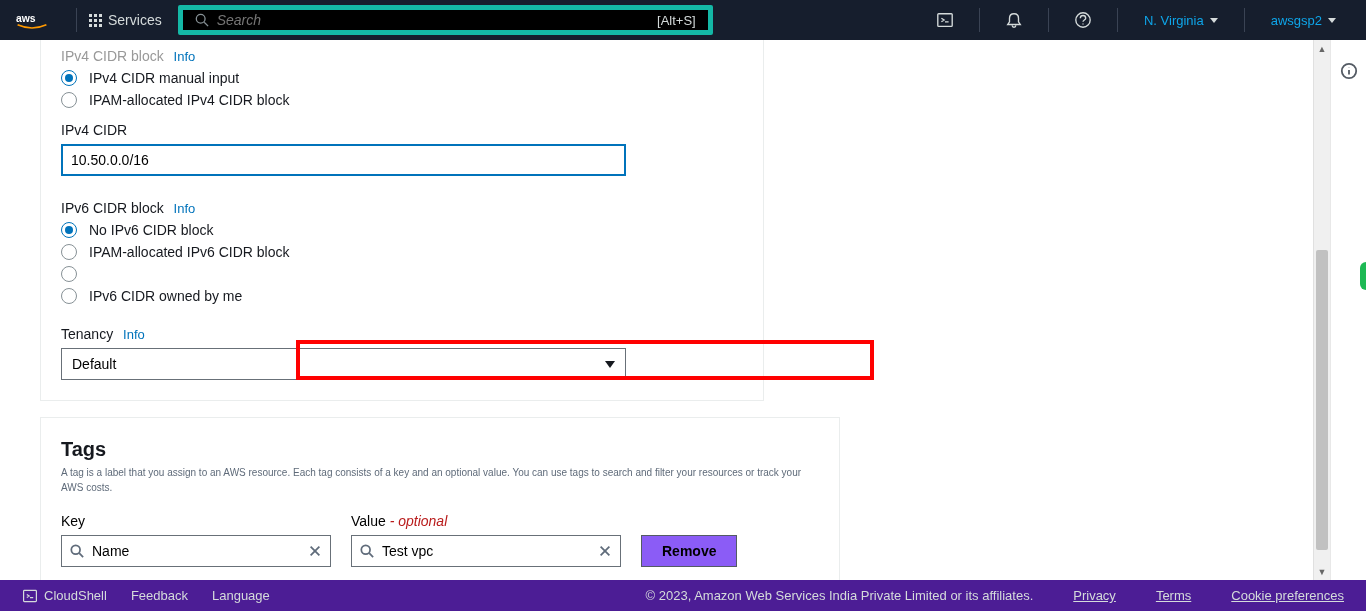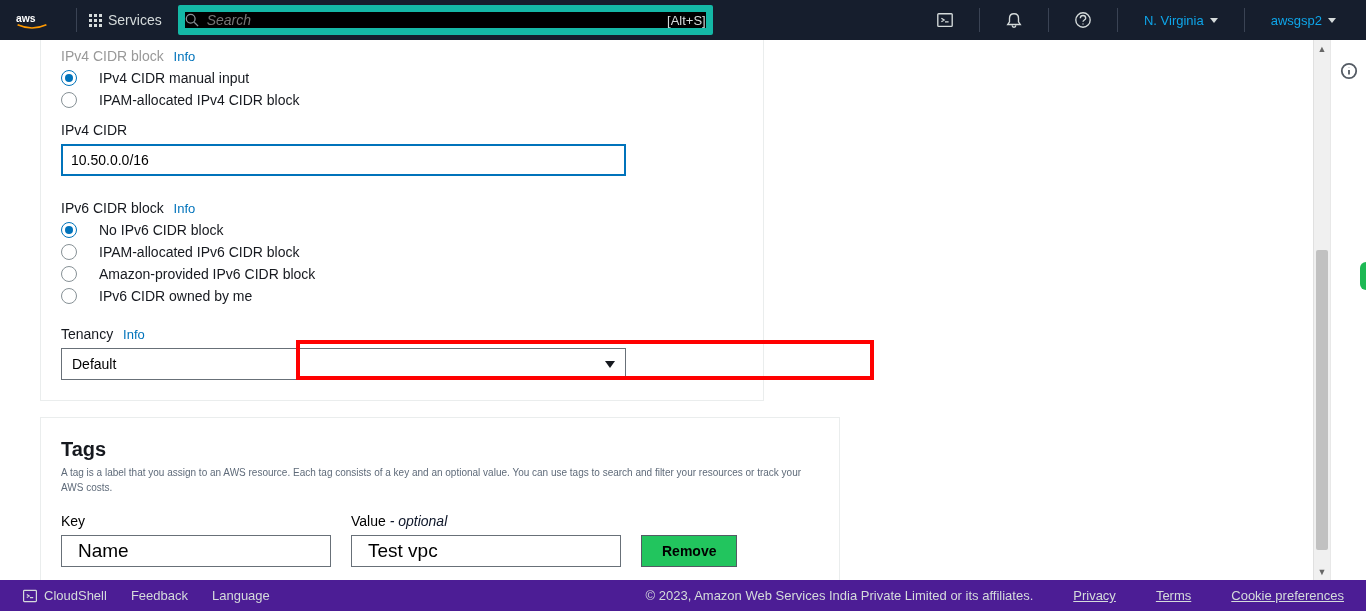--- a/index.html
+++ b/index.html
@@ -6,62 +6,62 @@
 body { background: #fff; width: 1366px; height: 611px; overflow: hidden; position: relative; }
 
 
 .top-nav { height: 40px; background: #161e2d; display: flex; align-items: center; padding: 0 16px; color: #d5dbdb; }
 .aws-logo { display: flex; align-items: center; margin-right: 16px; }
 .aws-logo svg { width: 32px; height: 20px; }
 .nav-divider { width: 1px; height: 24px; background: #3a4354; margin: 0 12px; }
 .services-btn { display: flex; align-items: center; gap: 6px; cursor: pointer; font-size: 14px; }
 .grid-icon { display: grid; grid-template-columns: repeat(3,3px); grid-template-rows: repeat(3,3px); gap: 2px; }
 .grid-icon span { background: #d5dbdb; width: 3px; height: 3px; }
-.search-box { flex: 0 0 535px; margin-left: 16px; background: #000; border: 7px solid #14b8a6; border-radius: 2px; height: 30px; display: flex; align-items: center; padding: 0 0; }
+.search-box { flex: 0 0 535px; margin-left: 16px; background: #000; border: 5px solid #14b8a6; border-radius: 2px; height: 30px; display: flex; align-items: center; padding: 0 12px; }
 .search-box svg { width: 14px; height: 14px; fill: #879196; }
 .search-box input { background: transparent; border: none; outline: none; color: #d5dbdb; font-style: italic; font-size: 14px; margin-left: 8px; flex: 1; }
 .search-shortcut { color: #d5dbdb; font-size: 13px; }
 .nav-right { margin-left: auto; display: flex; align-items: center; gap: 0; }
 .nav-icon-btn { width: 44px; height: 40px; display: flex; align-items: center; justify-content: center; cursor: pointer; }
 .nav-icon-btn svg { width: 18px; height: 18px; fill: none; stroke: #d5dbdb; stroke-width: 1.5; }
 .region-btn, .user-btn { padding: 0 14px; cursor: pointer; font-size: 13px; display: flex; align-items: center; gap: 6px; color: #0ea5e9; }
 .caret-down { width: 0; height: 0; border-left: 4px solid transparent; border-right: 4px solid transparent; border-top: 5px solid #d5dbdb; }
 
 
 .main-wrap { position: absolute; top: 40px; left: 0; right: 0; bottom: 31px; display: flex; }
 .content-scroll { width: 1313px; overflow: hidden; position: relative; }
 .content-inner { padding: 0 0 0 40px; }
 .panel { border: 1px solid #eaeded; background: #fff; width: 724px; padding: 14px 20px 20px 20px; border-top: none; }
 .panel-tags { border: 1px solid #eaeded; background: #fff; width: 800px; padding: 20px; margin-top: 16px; }
 
 
 .field-label { font-size: 14px; color: #16191f; margin-top: 14px; margin-bottom: 6px; }
 .info-link { color: #0073bb; font-size: 13px; margin-left: 6px; cursor: pointer; }
-.radio-row { display: flex; align-items: center; gap: 22px; margin: 6px 0; }
+.radio-row { display: flex; align-items: center; gap: 12px; margin: 6px 0; }
 .radio { width: 16px; height: 16px; border: 1.5px solid #879196; border-radius: 50%; display: flex; align-items: center; justify-content: center; cursor: pointer; }
 .radio.selected { border-color: #0073bb; }
 .radio.selected::after { content: ""; width: 8px; height: 8px; background: #0073bb; border-radius: 50%; }
 .radio-label { font-size: 14px; color: #16191f; }
 .text-input { width: 565px; height: 32px; border: 2px solid #0073bb; padding: 0 8px; font-size: 14px; outline: none; }
 .select-box { width: 565px; height: 32px; border: 1px solid #687078; display: flex; align-items: center; justify-content: space-between; padding: 0 10px; cursor: pointer; font-size: 14px; position: relative; }
 .select-caret { width: 0; height: 0; border-left: 5px solid transparent; border-right: 5px solid transparent; border-top: 7px solid #16191f; }
 .highlight-box { position: absolute; border: 4px solid #ff0000; pointer-events: none; }
 
 
 .section-title { font-size: 20px; font-weight: 700; color: #16191f; }
 .section-desc { font-size: 10px; color: #5f6b7a; line-height: 1.5; margin-top: 4px; }
 .tags-row { display: flex; gap: 20px; margin-top: 18px; align-items: flex-end; }
 .tag-col { display: flex; flex-direction: column; }
 .tag-label { font-size: 14px; margin-bottom: 6px; }
-.tag-optional { font-style: italic; color: #0f172a; }
+.tag-optional { font-style: italic; color: #b91c1c; }
 .tag-input-wrap { width: 270px; height: 32px; border: 1px solid #687078; display: flex; align-items: center; padding: 0 8px; }
 .tag-input-wrap svg { width: 14px; height: 14px; fill: none; stroke: #5f6b7a; stroke-width: 2; }
-.tag-input-wrap input { border: none; outline: none; flex: 1; margin-left: 8px; font-size: 19px; }
+.tag-input-wrap input { border: none; outline: none; flex: 1; margin-left: 8px; font-size: 14px; }
 .clear-x { cursor: pointer; }
-.remove-btn { height: 32px; padding: 0 20px; border: 1px solid #545b64; background: #22c55e; font-size: 14px; font-weight: 700; cursor: pointer; }
+.remove-btn { height: 32px; padding: 0 20px; border: 1px solid #545b64; background: #8b5cf6; font-size: 14px; font-weight: 700; cursor: pointer; }
 
 
 .scrollbar { width: 17px; background: #f0f0f0; position: relative; border-left: 1px solid #e0e0e0; }
 .scroll-arrow { position: absolute; left: 0; right: 0; height: 17px; display: flex; align-items: center; justify-content: center; font-size: 9px; color: #666; }
 .scroll-arrow.top { top: 0; }
 .scroll-arrow.bottom { bottom: 0; }
 .scroll-thumb { position: absolute; left: 2px; right: 2px; top: 210px; height: 300px; background: #c1c1c1; border-radius: 2px; }
 
 
 .side-strip { width: 36px; background: #fff; border-left: 1px solid #e8e8e8; position: relative; }
@@ -170,21 +170,20 @@
         <div class="radio-row">
           <div class="radio selected"></div>
           <span class="radio-label">No IPv6 CIDR block</span>
         </div>
         <div class="radio-row">
           <div class="radio"></div>
           <span class="radio-label">IPAM-allocated IPv6 CIDR block</span>
         </div>
         <div class="radio-row">
           <div class="radio"></div>
-          <span class="radio-label">Amazon-provided IPv6 CIDR block</span>
         </div>
         <div class="radio-row">
           <div class="radio"></div>
           <span class="radio-label">IPv6 CIDR owned by me</span>
         </div>
 
         <div class="field-label" style="margin-top:22px;">
           <span>Tenancy</span>
           <span class="info-link">Info</span>
         </div>

